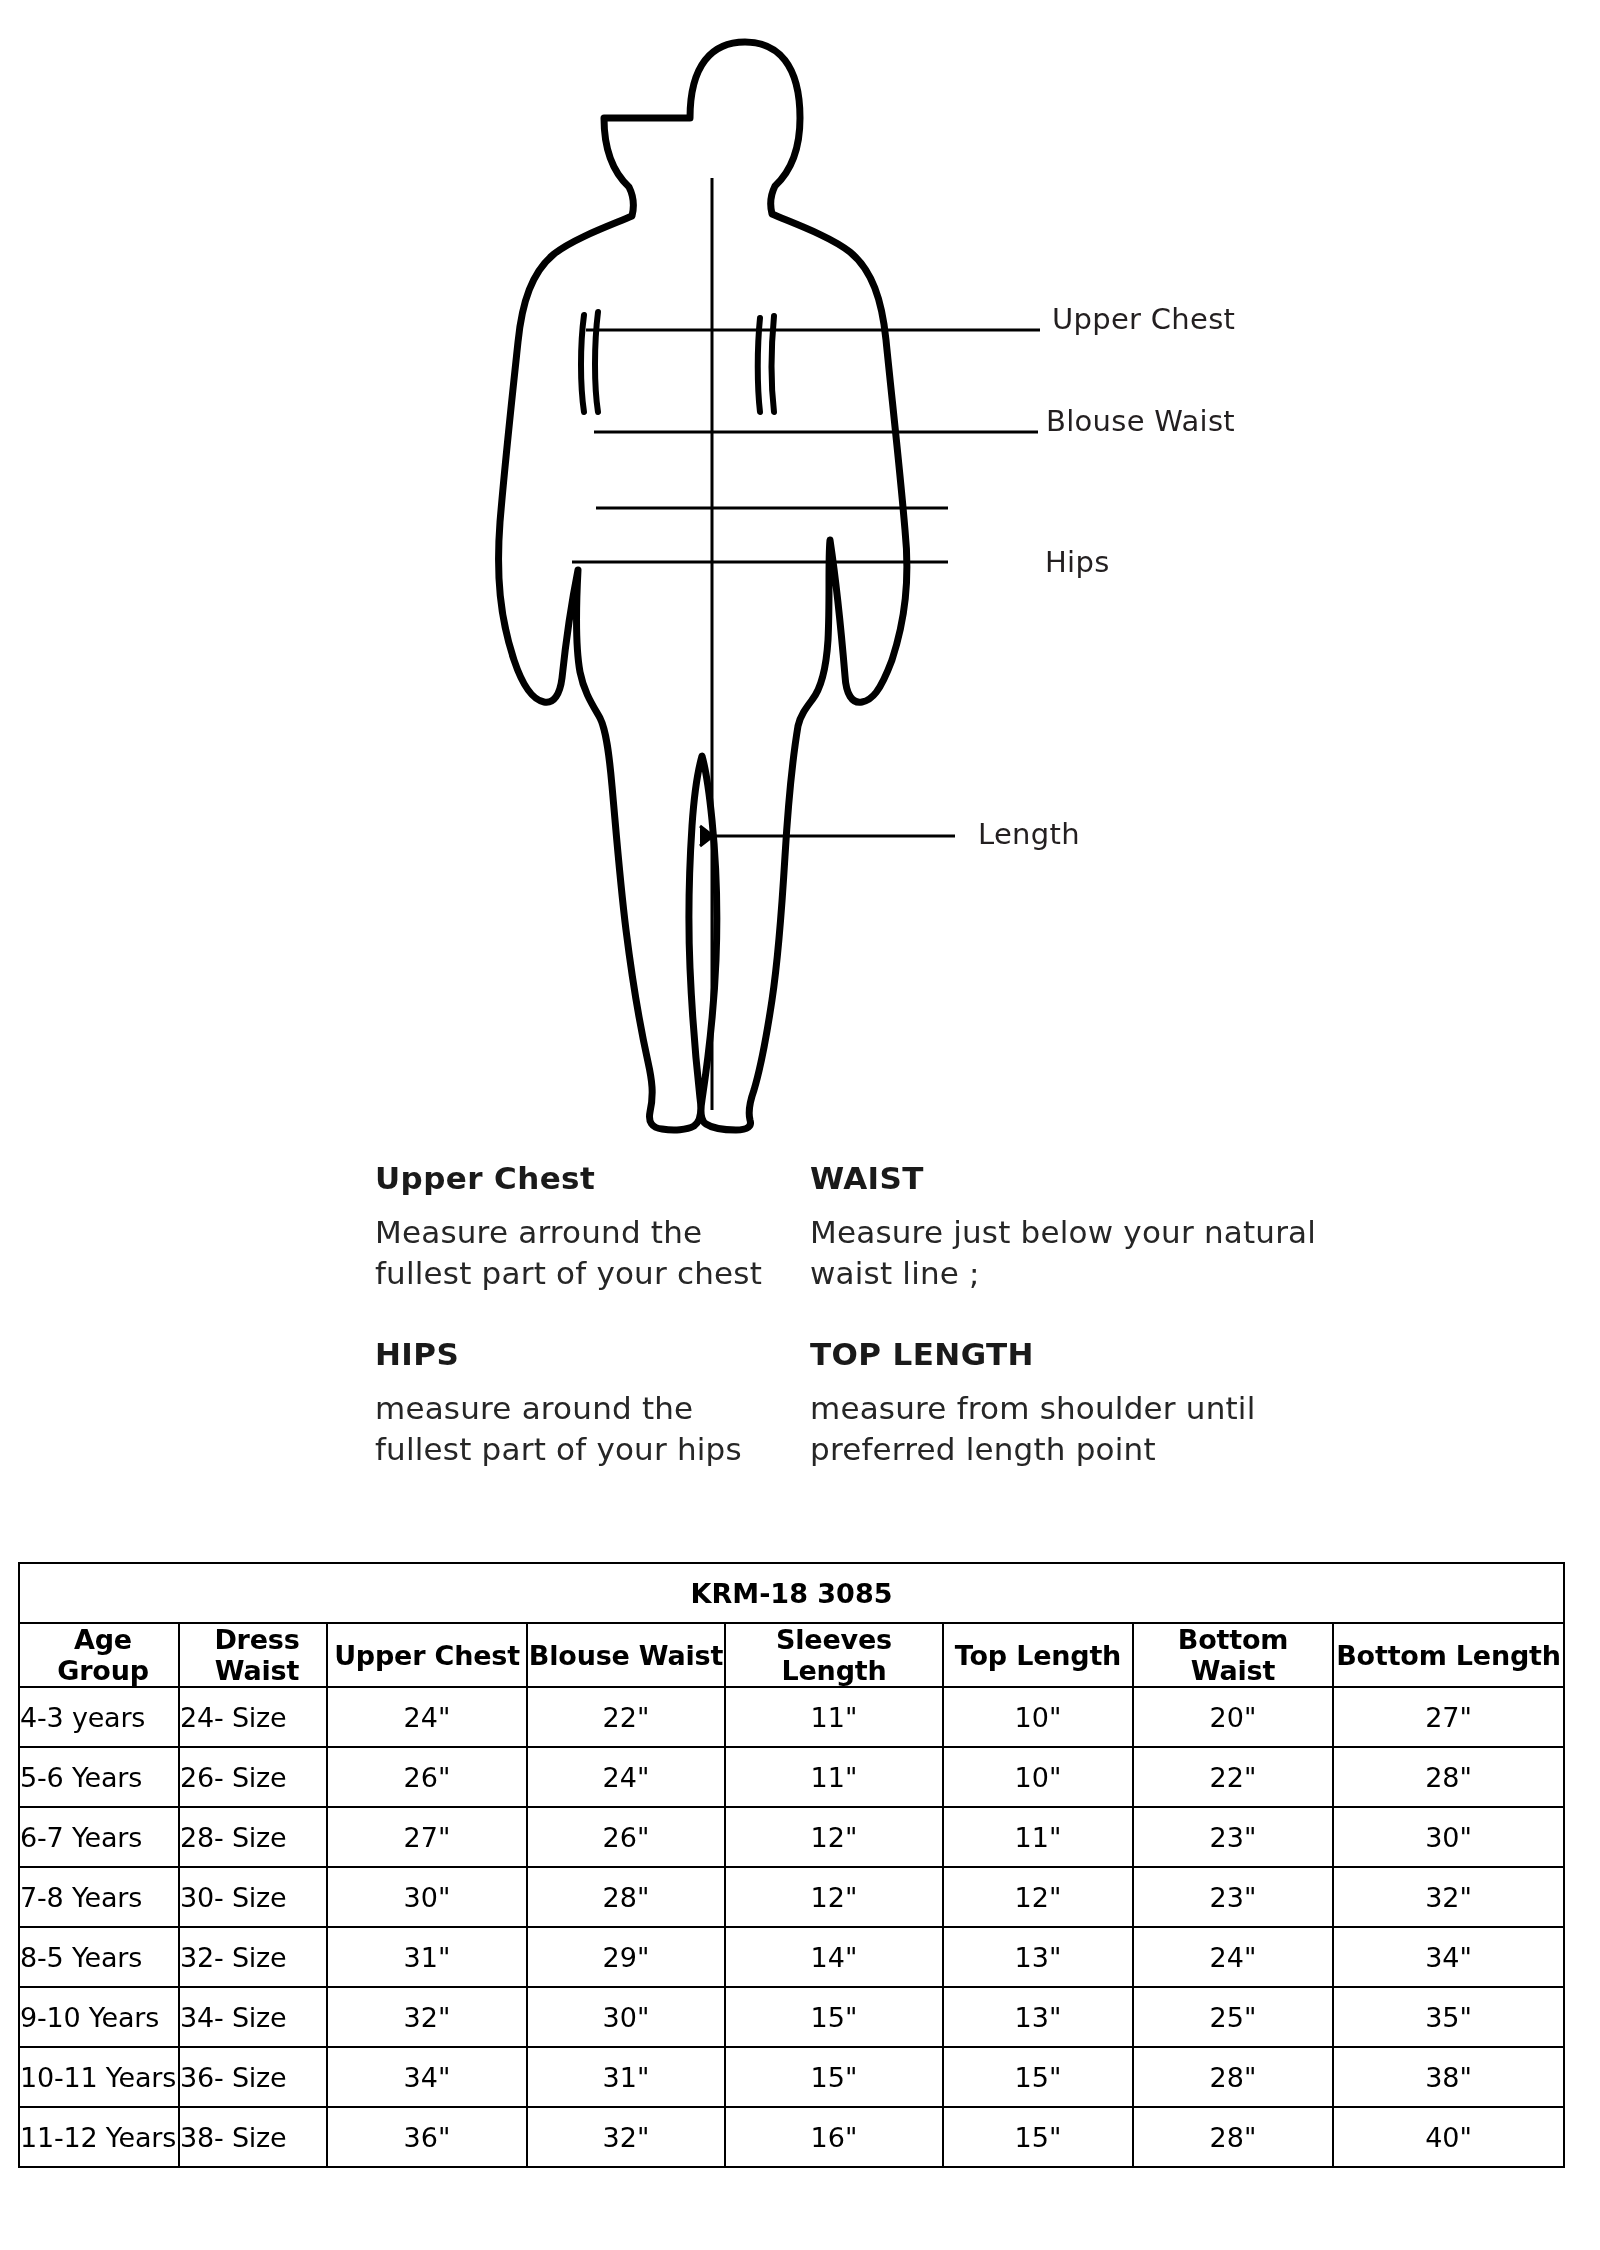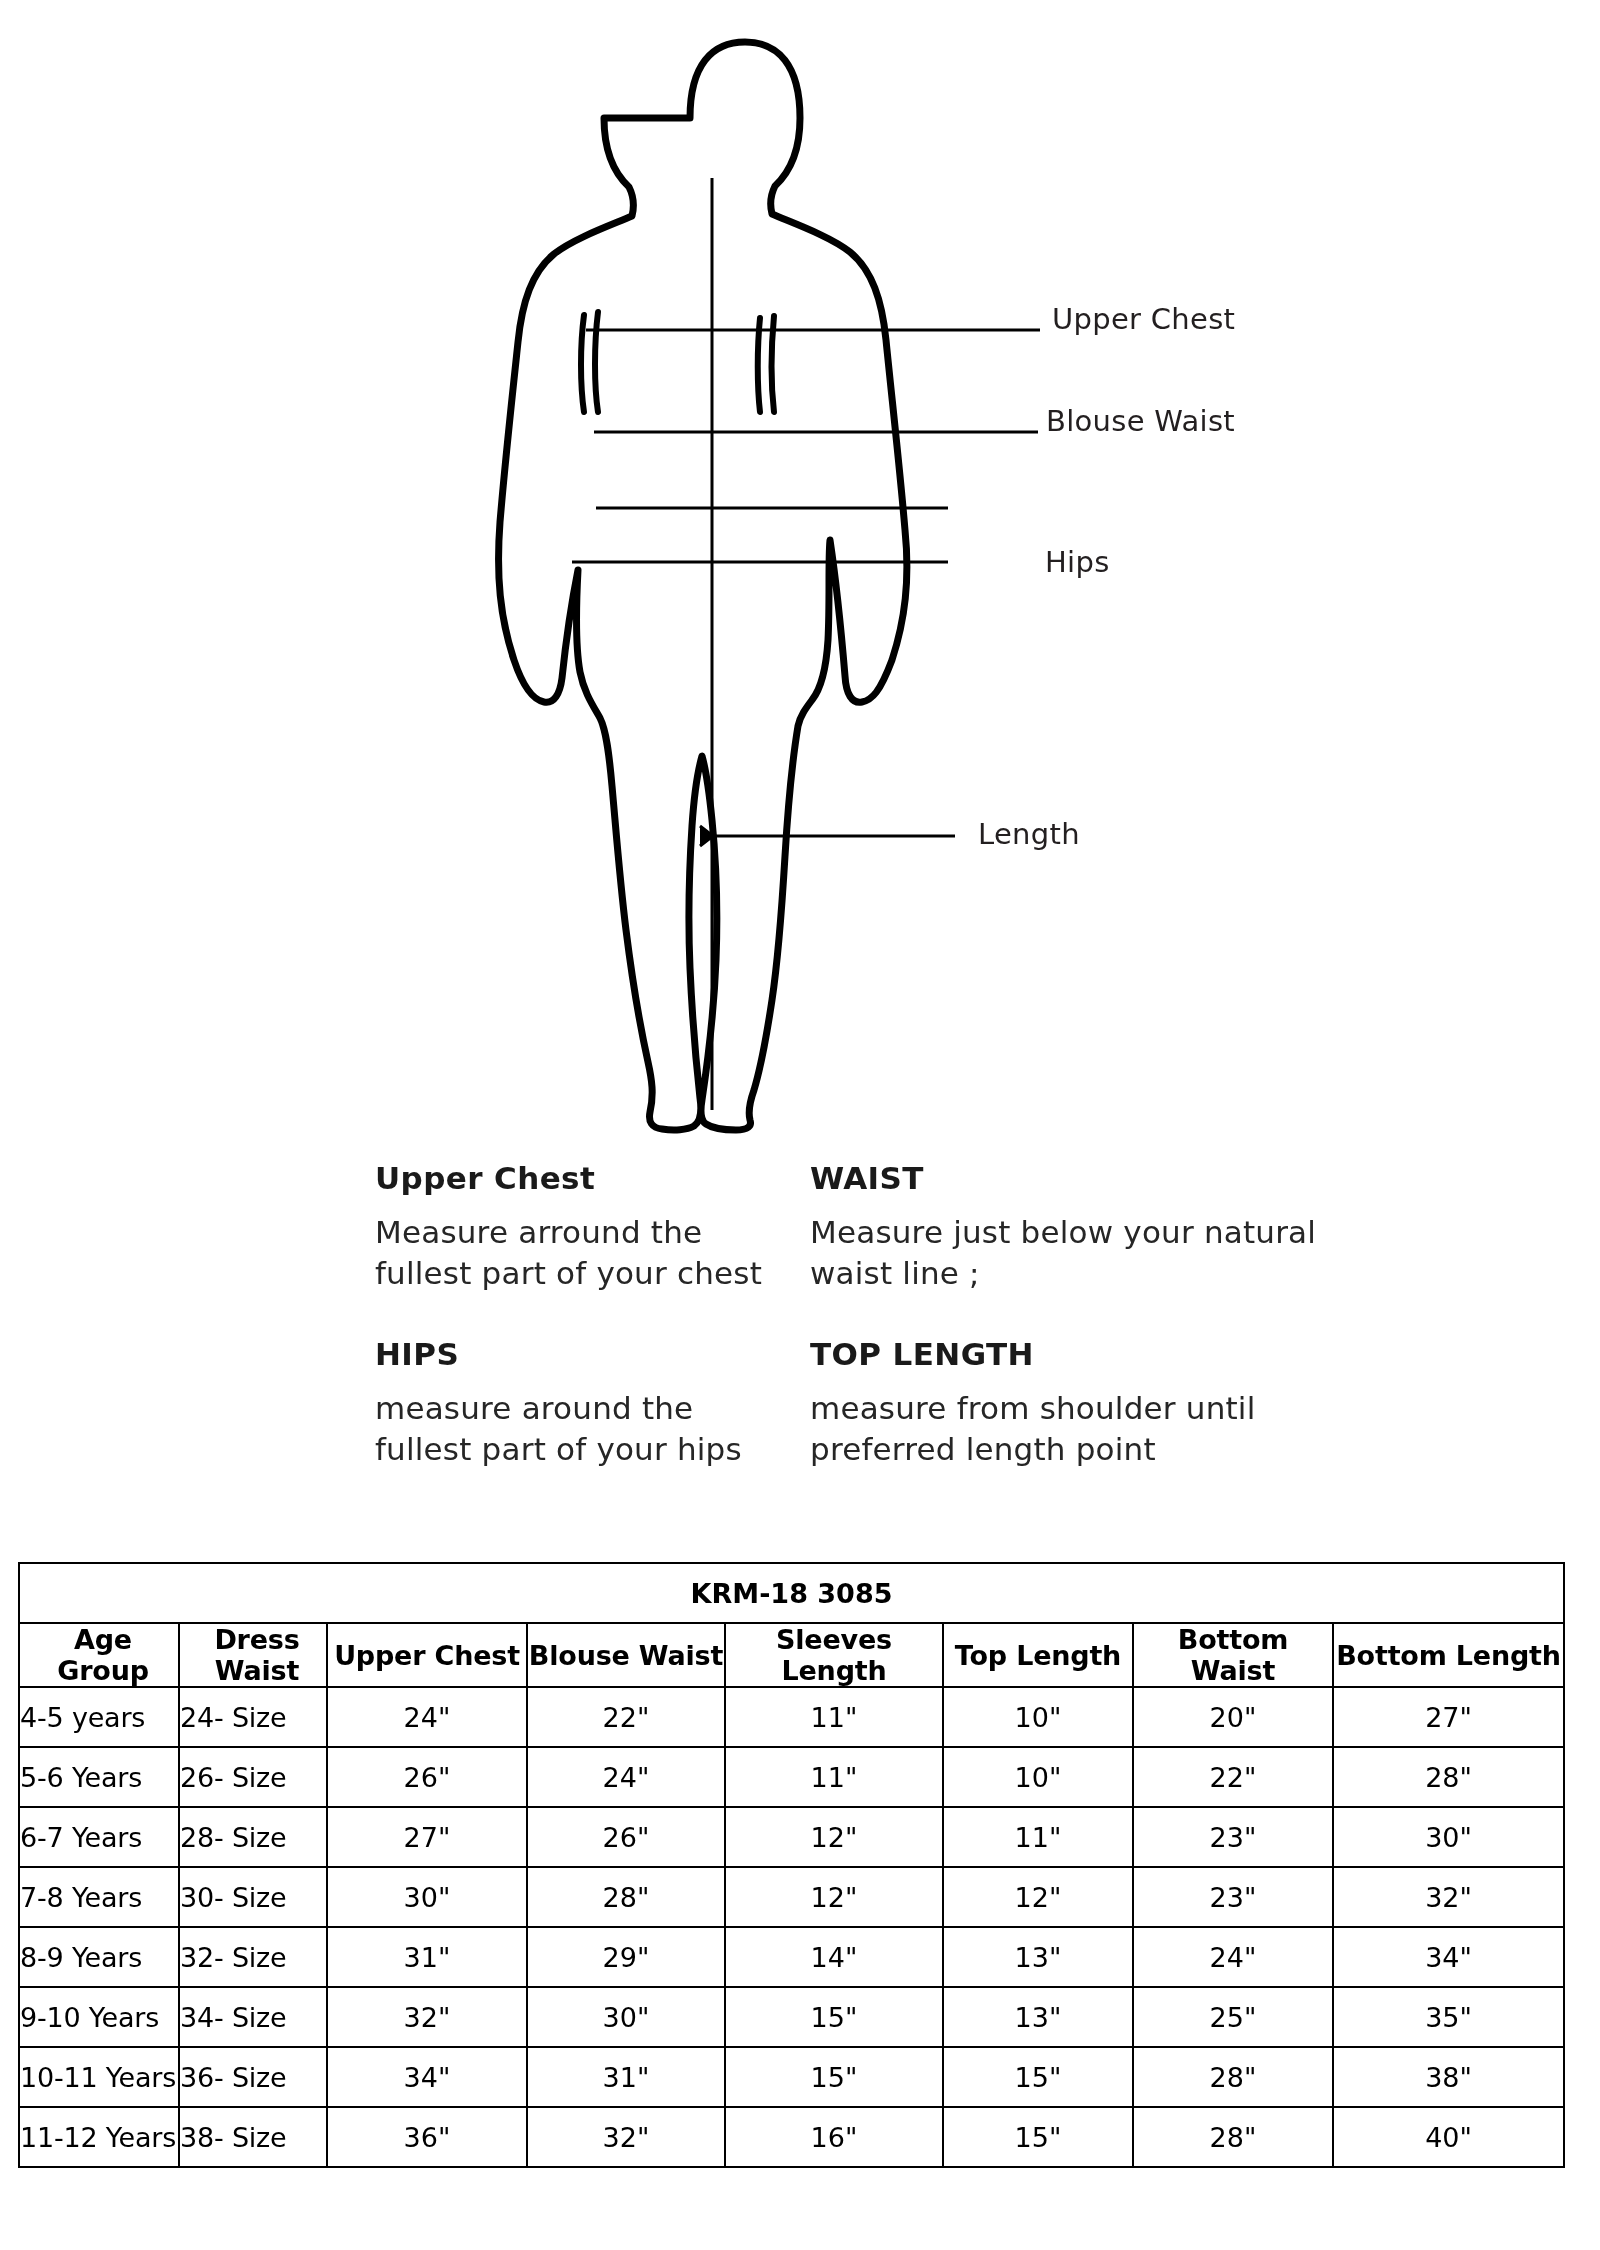--- a/index.html
+++ b/index.html
@@ -254,21 +254,21 @@
           <th class="col-head">Upper Chest</th>
           <th class="col-head">Blouse Waist</th>
           <th class="col-head">Sleeves Length</th>
           <th class="col-head">Top Length</th>
           <th class="col-head">Bottom Waist</th>
           <th class="col-head">Bottom Length</th>
         </tr>
       </thead>
       <tbody>
         <tr>
-          <td class="cell-left">4-5 years</td>
+          <td class="cell-left">4-3 years</td>
           <td class="cell-left">24- Size</td>
           <td class="cell-center">24"</td>
           <td class="cell-center">22"</td>
           <td class="cell-center">11"</td>
           <td class="cell-center">10"</td>
           <td class="cell-center">20"</td>
           <td class="cell-center">27"</td>
         </tr>
         <tr>
           <td class="cell-left">5-6 Years</td>
@@ -294,21 +294,21 @@
           <td class="cell-left">7-8 Years</td>
           <td class="cell-left">30- Size</td>
           <td class="cell-center">30"</td>
           <td class="cell-center">28"</td>
           <td class="cell-center">12"</td>
           <td class="cell-center">12"</td>
           <td class="cell-center">23"</td>
           <td class="cell-center">32"</td>
         </tr>
         <tr>
-          <td class="cell-left">8-9 Years</td>
+          <td class="cell-left">8-5 Years</td>
           <td class="cell-left">32- Size</td>
           <td class="cell-center">31"</td>
           <td class="cell-center">29"</td>
           <td class="cell-center">14"</td>
           <td class="cell-center">13"</td>
           <td class="cell-center">24"</td>
           <td class="cell-center">34"</td>
         </tr>
         <tr>
           <td class="cell-left">9-10 Years</td>

